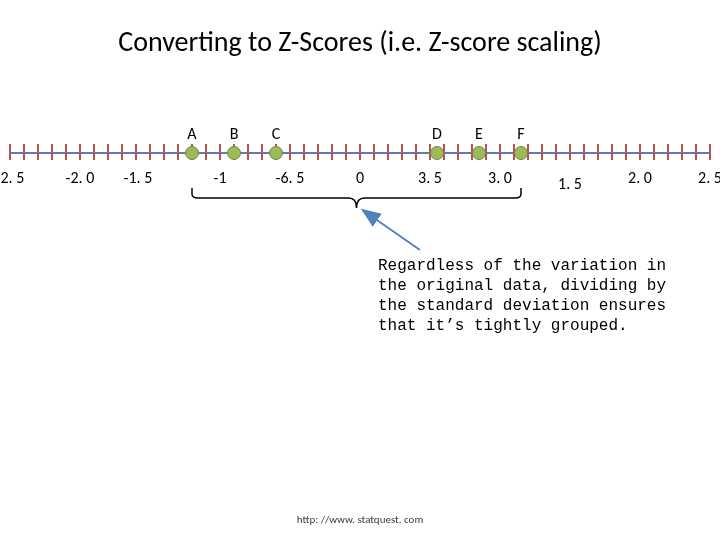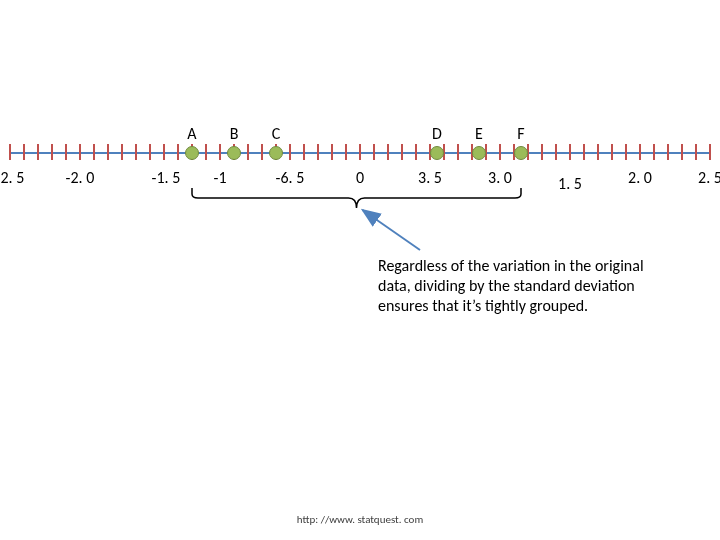--- a/index.html
+++ b/index.html
@@ -82,35 +82,37 @@
     overflow: visible;
   }
   .caption {
     position: absolute;
     left: 378px;
     top: 256px;
     width: 300px;
     font-size: 16px;
     line-height: 1.25;
     color: #000;
+    font-family: Liberation Mono, monospace;
   }
   .footer {
     position: absolute;
     left: 0; right: 0;
     bottom: 14px;
     text-align: center;
     font-size: 11px;
     color: #404040;
   }
 </style>
 </head>
 <body>
 
 <div class="stage">
 
+  <div class="title">Converting to Z-Scores (i.e. Z-score scaling)</div>
 
   <div class="numline" id="numline">
     <div class="bluebar"></div>
 
   <div class="tick" style="left: -1px;"></div>
       <div class="tick" style="left: 13px;"></div>
       <div class="tick" style="left: 27px;"></div>
       <div class="tick" style="left: 41px;"></div>
       <div class="tick" style="left: 55px;"></div>
       <div class="tick" style="left: 69px;"></div>
@@ -154,21 +156,21 @@
       <div class="tick" style="left: 601px;"></div>
       <div class="tick" style="left: 615px;"></div>
       <div class="tick" style="left: 629px;"></div>
       <div class="tick" style="left: 643px;"></div>
       <div class="tick" style="left: 657px;"></div>
       <div class="tick" style="left: 671px;"></div>
       <div class="tick" style="left: 685px;"></div>
       <div class="tick" style="left: 699px;"></div>
       <div class="axis-label" style="left: 0px;">-2. 5</div>
       <div class="axis-label" style="left: 70px; text-align: center;">-2. 0</div>
-      <div class="axis-label" style="left: 156px;">-1. 5</div>
+      <div class="axis-label" style="left: 128px;">-1. 5</div>
       <div class="axis-label" style="left: 210px;">-1</div>
       <div class="axis-label" style="left: 280px;">-6. 5</div>
       <div class="axis-label" style="left: 350px;">0</div>
       <div class="axis-label" style="left: 420px;">3. 5</div>
       <div class="axis-label" style="left: 490px;">3. 0</div>
       <div class="axis-label" style="left: 560px; margin-top: 6px;">1. 5</div>
       <div class="axis-label" style="left: 630px;">2. 0</div>
       <div class="axis-label" style="left: 700px;">2. 5</div>
       <div class="point" style="left: 182px;"></div>
       <div class="point-label" style="left: 182px;">A</div>

